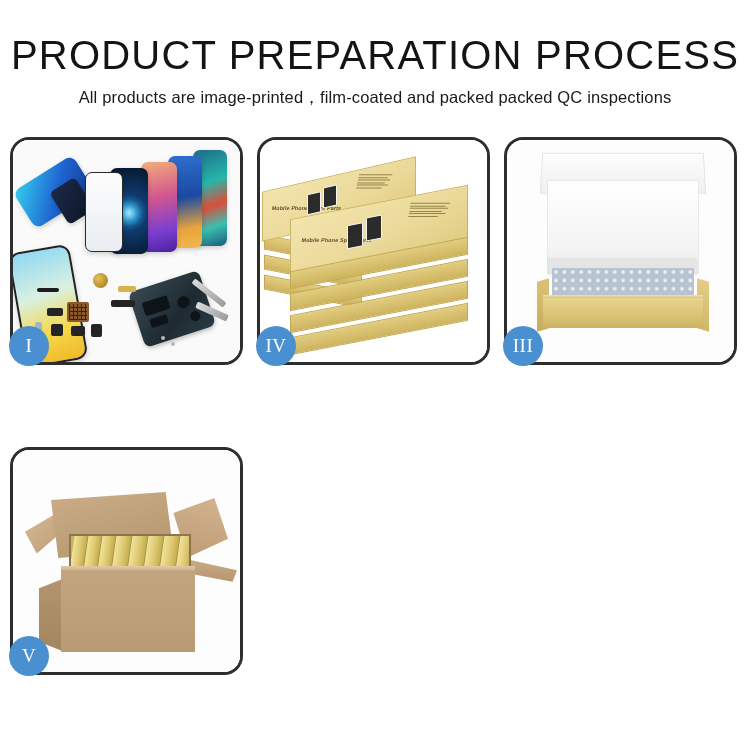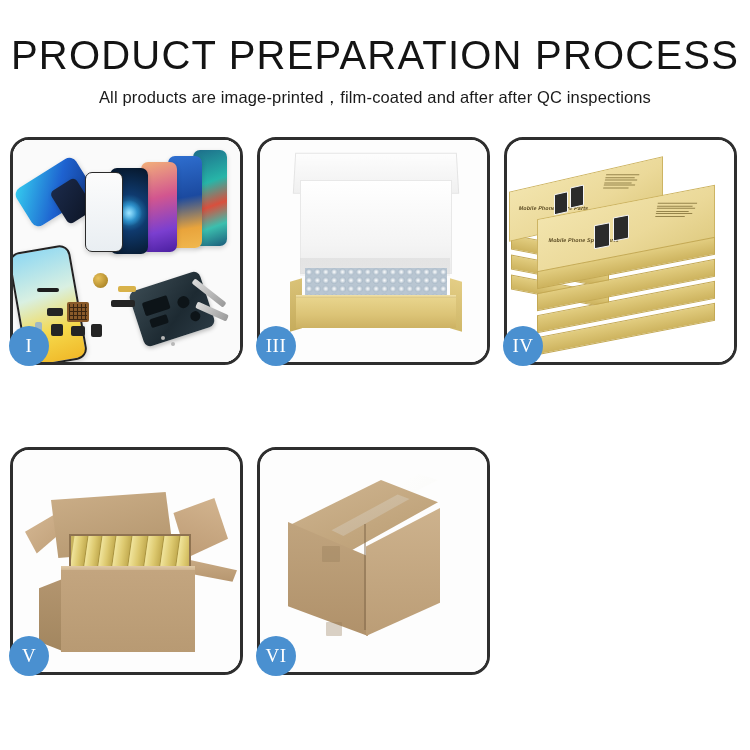--- a/index.html
+++ b/index.html
@@ -373,21 +373,21 @@
   }
   .c6-tab {
     position:absolute; background: rgba(150,122,88,0.35); border-radius:1px;
   }
 </style>
 </head>
 <body>
 
 <div class="header">
   <div class="title">PRODUCT PREPARATION PROCESS</div>
-  <div class="subtitle">All products are image-printed，film-coated and after after QC inspections</div>
+  <div class="subtitle">All products are image-printed，film-coated and packed packed QC inspections</div>
 </div>
 
 <div class="grid">
 
   <div class="panel">
     <div class="panel-inner">
       <div class="p1-bg"></div>
 
       <div class="ph ph-a"></div>
       <div class="ph ph-a2"></div>
@@ -422,34 +422,20 @@
       <div class="part part-screw" style="left:148px;top:196px;width:4px;height:4px;"></div>
       <div class="part part-screw" style="left:158px;top:202px;width:4px;height:4px;"></div>
       <div class="tweezer" style="left:176px;top:150px;width:40px;height:6px;transform:rotate(38deg);"></div>
       <div class="tweezer" style="left:182px;top:168px;width:34px;height:7px;transform:rotate(24deg);"></div>
     </div>
     <div class="badge">I</div>
   </div>
 
 
   <div class="panel">
-    <div class="panel-inner">
-      <div class="b3-lid"></div>
-      <div class="b3-back"></div>
-      <div class="b3-backshadow"></div>
-      <div class="b3-bubble"></div>
-      <div class="b3-leftflap"></div>
-      <div class="b3-rightflap"></div>
-      <div class="b3-rim"></div>
-      <div class="b3-front"></div>
-    </div>
-    <div class="badge">III</div>
-  </div>
-
-  <div class="panel">
     <div class="panel-inner p4">
 
       <div class="kedge" style="left:4px;top:84px;width:96px;height:13px;transform:skewY(11deg);"></div>
       <div class="kedge" style="left:4px;top:104px;width:96px;height:13px;transform:skewY(11deg);"></div>
       <div class="kedge" style="left:4px;top:124px;width:96px;height:13px;transform:skewY(11deg);"></div>
       <div class="kedge" style="left:4px;top:144px;width:96px;height:13px;transform:skewY(11deg);"></div>
 
       <div class="kbox" style="left:2px;top:34px;width:152px;height:48px;transform:skewY(-13deg);">
         <div class="kbox-top"></div>
         <div class="klid-label" style="left:8px;top:22px;transform:rotate(13deg);">Mobile Phone Spare Parts</div>
@@ -483,20 +469,34 @@
       <div class="kedge" style="left:30px;top:114px;width:176px;height:16px;transform:skewY(-11deg);"></div>
       <div class="kedge" style="left:30px;top:136px;width:176px;height:16px;transform:skewY(-11deg);"></div>
       <div class="kedge" style="left:30px;top:158px;width:176px;height:16px;transform:skewY(-11deg);"></div>
       <div class="kedge" style="left:30px;top:180px;width:176px;height:16px;transform:skewY(-11deg);"></div>
     </div>
     <div class="badge">IV</div>
   </div>
 
   <div class="panel">
     <div class="panel-inner">
+      <div class="b3-lid"></div>
+      <div class="b3-back"></div>
+      <div class="b3-backshadow"></div>
+      <div class="b3-bubble"></div>
+      <div class="b3-leftflap"></div>
+      <div class="b3-rightflap"></div>
+      <div class="b3-rim"></div>
+      <div class="b3-front"></div>
+    </div>
+    <div class="badge">III</div>
+  </div>
+
+  <div class="panel">
+    <div class="panel-inner">
       <div class="c5-backflap-l"></div>
       <div class="c5-backflap-top"></div>
       <div class="c5-rightflap"></div>
       <div class="c5-rightflap2"></div>
 
       <div class="c5-inner"></div>
       <div class="c5-content">
         <div class="c5-bar" style="left:0px;width:13px;"></div>
         <div class="c5-bar" style="left:14px;width:13px;"></div>
         <div class="c5-bar" style="left:28px;width:13px;"></div>
@@ -507,27 +507,14 @@
         <div class="c5-bar" style="left:106px;width:14px;"></div>
       </div>
 
       <div class="c5-lip"></div>
       <div class="c5-bodyleft"></div>
       <div class="c5-body"></div>
     </div>
     <div class="badge">V</div>
   </div>
 
-  <div class="panel">
-    <div class="panel-inner">
-      <div class="c6-tape-shine"></div>
-      <div class="c6-top"></div>
-      <div class="c6-tape"></div>
-      <div class="c6-left"></div>
-      <div class="c6-right"></div>
-      <div class="c6-seam"></div>
-      <div class="c6-tab" style="left:62px;top:96px;width:18px;height:16px;"></div>
-      <div class="c6-tab" style="left:66px;top:172px;width:16px;height:14px;"></div>
-    </div>
-    <div class="badge">VI</div>
-  </div>
 
 </div>
 
 </body></html>

